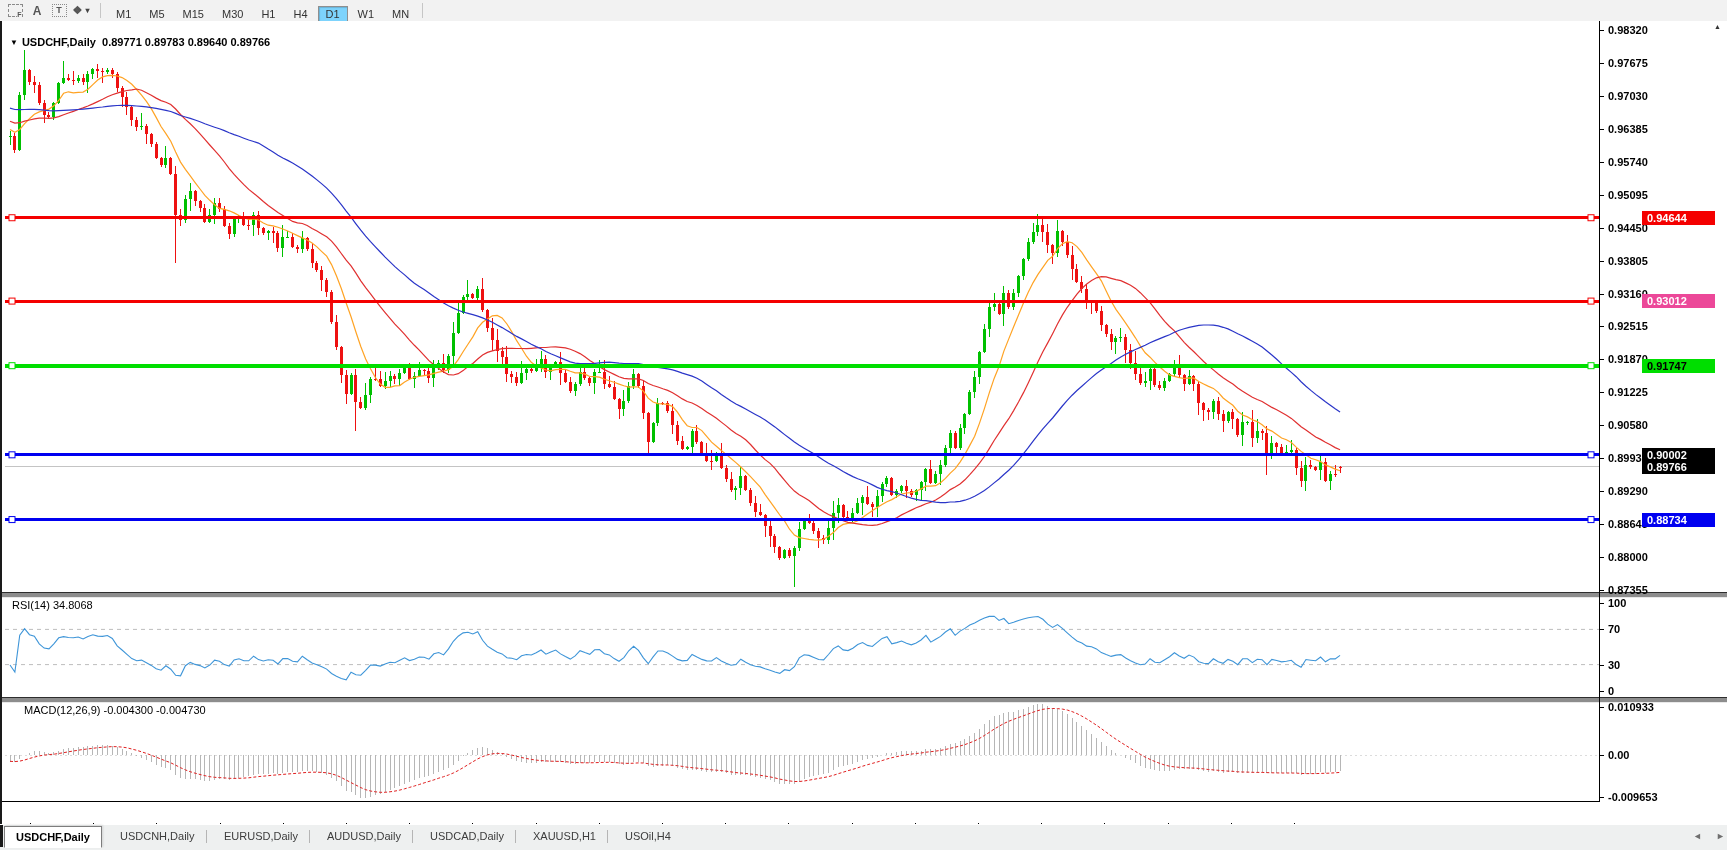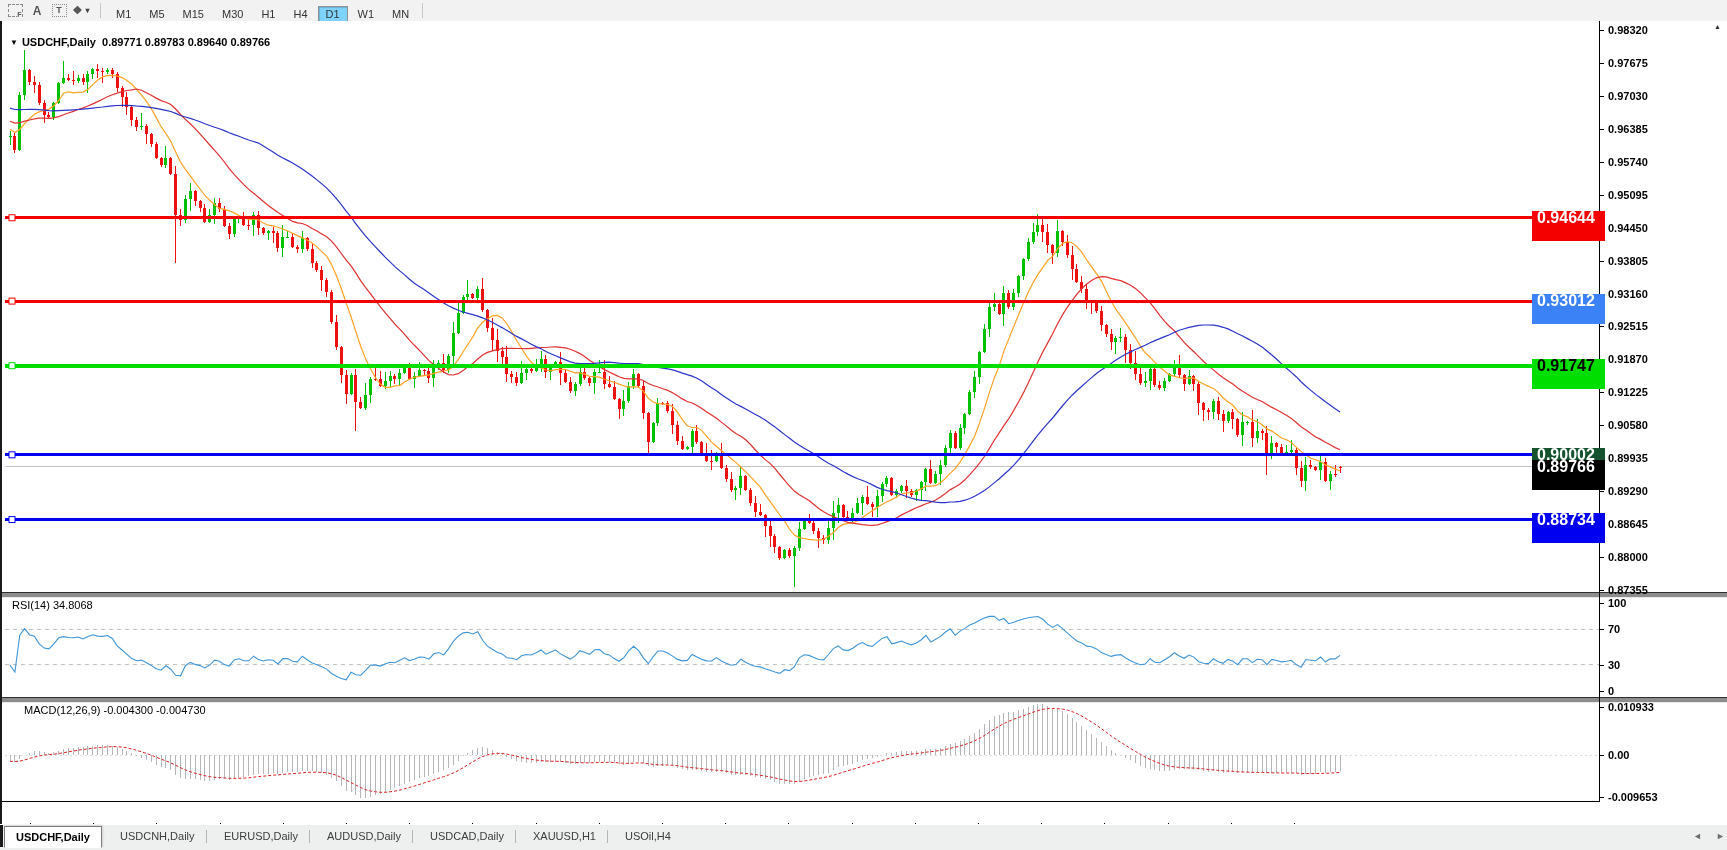--- a/index.html
+++ b/index.html
@@ -16,21 +16,21 @@
   .tbox{display:inline-block;width:13px;height:11px;border:1px dotted #8a8a8a;font-size:9px;line-height:11px;text-align:center;color:#555;}
   .tf-btn{font-size:11px;color:#333;padding:1px 7px;margin:0 1px;border:1px solid transparent;line-height:13px;}
   .tf-btn.active{background:#7dd3fc;border:1px solid #8f8f8f;box-shadow:inset 1px 1px 1px rgba(0,0,0,.15);}
   
   #chartwin{position:absolute;left:0;top:21px;width:1727px;height:829px;background:#fff;border-left:2px solid #1a1a1a;}
   .vline-border{position:absolute;background:#000;width:1px;}
   .panel-split{position:absolute;left:0;width:1727px;height:4px;background:#8d8d8d;border-top:1px solid #2e2e2e;border-bottom:1px solid #e9e9e9;}
   
   .ax-tick{position:absolute;width:5px;height:1px;background:#000;}
   .ax-label{position:absolute;font-size:11px;font-weight:bold;color:#000;left:1606px;white-space:nowrap;line-height:13px;}
-  .px-label{position:absolute;left:1530px;width:68px;height:30px;font-size:16px;font-weight:bold;
+  .px-label{position:absolute;left:1640px;width:68px;height:14px;font-size:11px;font-weight:bold;
             line-height:14px;padding-left:5px;white-space:nowrap;}
   .date-label{position:absolute;top:807px;font-size:11px;font-weight:bold;color:#000;transform:translateX(-50%);white-space:nowrap;}
   .date-tick{position:absolute;top:802px;width:1px;height:4px;background:#000;}
   .ind-label{position:absolute;left:10px;font-size:11px;color:#000;white-space:nowrap;}
   #title{position:absolute;left:8px;top:15px;font-size:11px;font-weight:bold;color:#000;white-space:nowrap;}
   #title .tri{font-size:8px;vertical-align:1px;margin-right:4px;}
   
   #tabbar{position:absolute;left:0;top:824px;width:1727px;height:26px;background:#eef0f0;border-top:1px solid #fff;}
   #tabbar .corner{position:absolute;left:0;top:0;width:3px;height:22px;background:#1a1a1a;}
   .tab{position:absolute;top:1px;height:20px;line-height:20px;font-size:11px;color:#3c3c3c;padding:0 11px;}
@@ -997,23 +997,23 @@
         <div class="ax-label" style="top: 431.235px;">0.89935</div>
         <div class="ax-tick" style="left: 1597px; top: 470.176px;"></div>
         <div class="ax-label" style="top: 464.176px;">0.89290</div>
         <div class="ax-tick" style="left: 1597px; top: 503.118px;"></div>
         <div class="ax-label" style="top: 497.118px;">0.88645</div>
         <div class="ax-tick" style="left: 1597px; top: 536.059px;"></div>
         <div class="ax-label" style="top: 530.059px;">0.88000</div>
         <div class="ax-tick" style="left: 1597px; top: 569px;"></div>
         <div class="ax-label" style="top: 563px;">0.87355</div>
         <div class="px-label" style="top: 189.739px; background: rgb(244, 0, 0); color: rgb(255, 255, 255);">0.94644</div>
-        <div class="px-label" style="top: 273.088px; background: #3b82f6; color: rgb(255, 255, 255);">0.93012</div>
+        <div class="px-label" style="top: 273.088px; background: #ec4899; color: rgb(255, 255, 255);">0.93012</div>
         <div class="px-label" style="top: 337.694px; background: rgb(0, 222, 0); color: rgb(0, 0, 0);">0.91747</div>
-        <div class="px-label" style="top: 426.813px; background: #14532d; color: rgb(255, 255, 255);">0.90002</div>
+        <div class="px-label" style="top: 426.813px; background: #000000; color: rgb(255, 255, 255);">0.90002</div>
         <div class="px-label" style="top: 491.572px; background: rgb(0, 0, 240); color: rgb(255, 255, 255);">0.88734</div>
         <div class="px-label" style="top: 438.866px; background: rgb(0, 0, 0); color: rgb(255, 255, 255);">0.89766</div>
         <div class="ax-tick" style="left: 1597px; top: 582px;"></div>
         <div class="ax-label" style="top: 576px;">100</div>
         <div class="ax-tick" style="left: 1597px; top: 608.4px;"></div>
         <div class="ax-label" style="top: 602.4px;">70</div>
         <div class="ax-tick" style="left: 1597px; top: 643.6px;"></div>
         <div class="ax-label" style="top: 637.6px;">30</div>
         <div class="ax-tick" style="left: 1597px; top: 670px;"></div>
         <div class="ax-label" style="top: 664px;">0</div>

